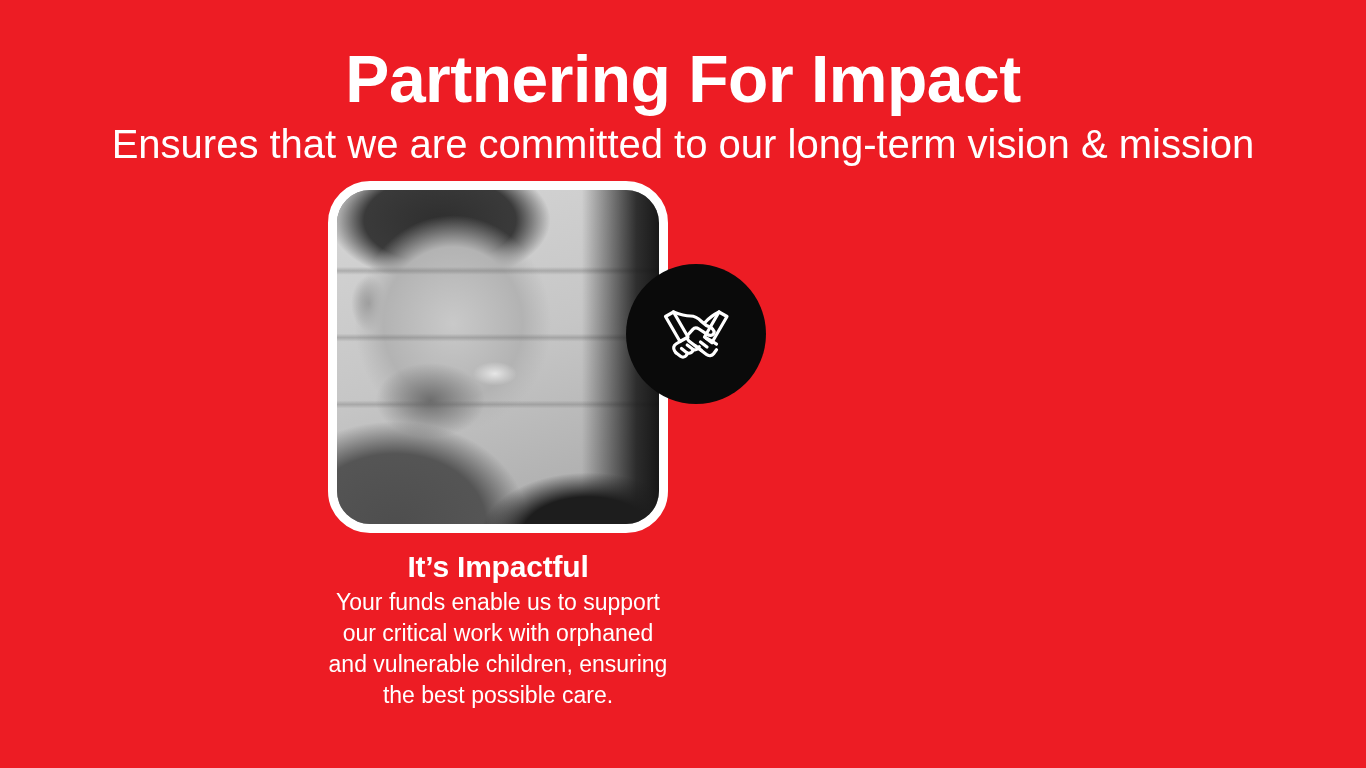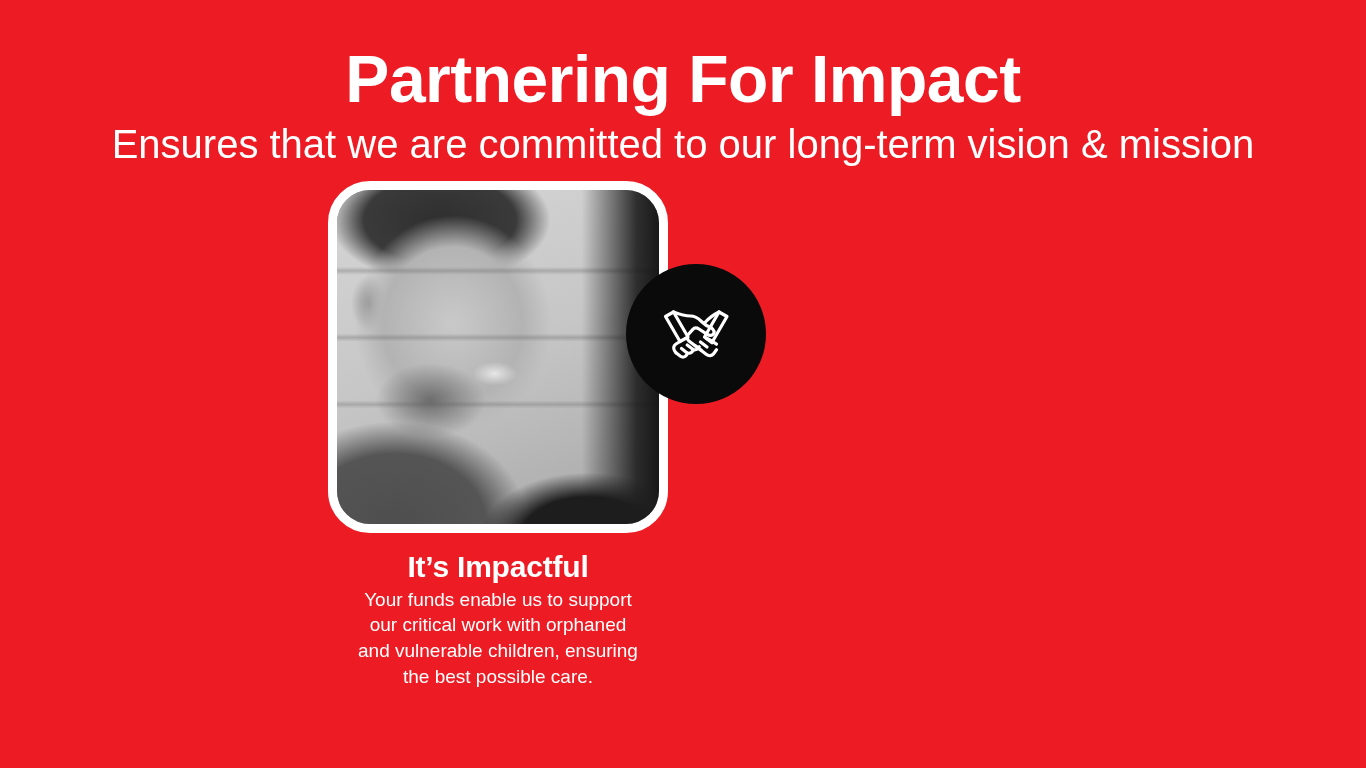--- a/index.html
+++ b/index.html
@@ -171,21 +171,21 @@
   .caption-title {
     margin: 0;
     font-size: 30px;
     line-height: 1.12;
     font-weight: 700;
     color: #FFFFFF;
     letter-spacing: -0.2px;
   }
   .caption-body {
     margin: 3px 0 0 0;
-    font-size: 19px;
+    font-size: 23px;
     line-height: 1.36;
     font-weight: 400;
     color: #FFFFFF;
     white-space: pre-line;
   }
 </style>
 </head>
 <body>
 
 <div class="slide">

